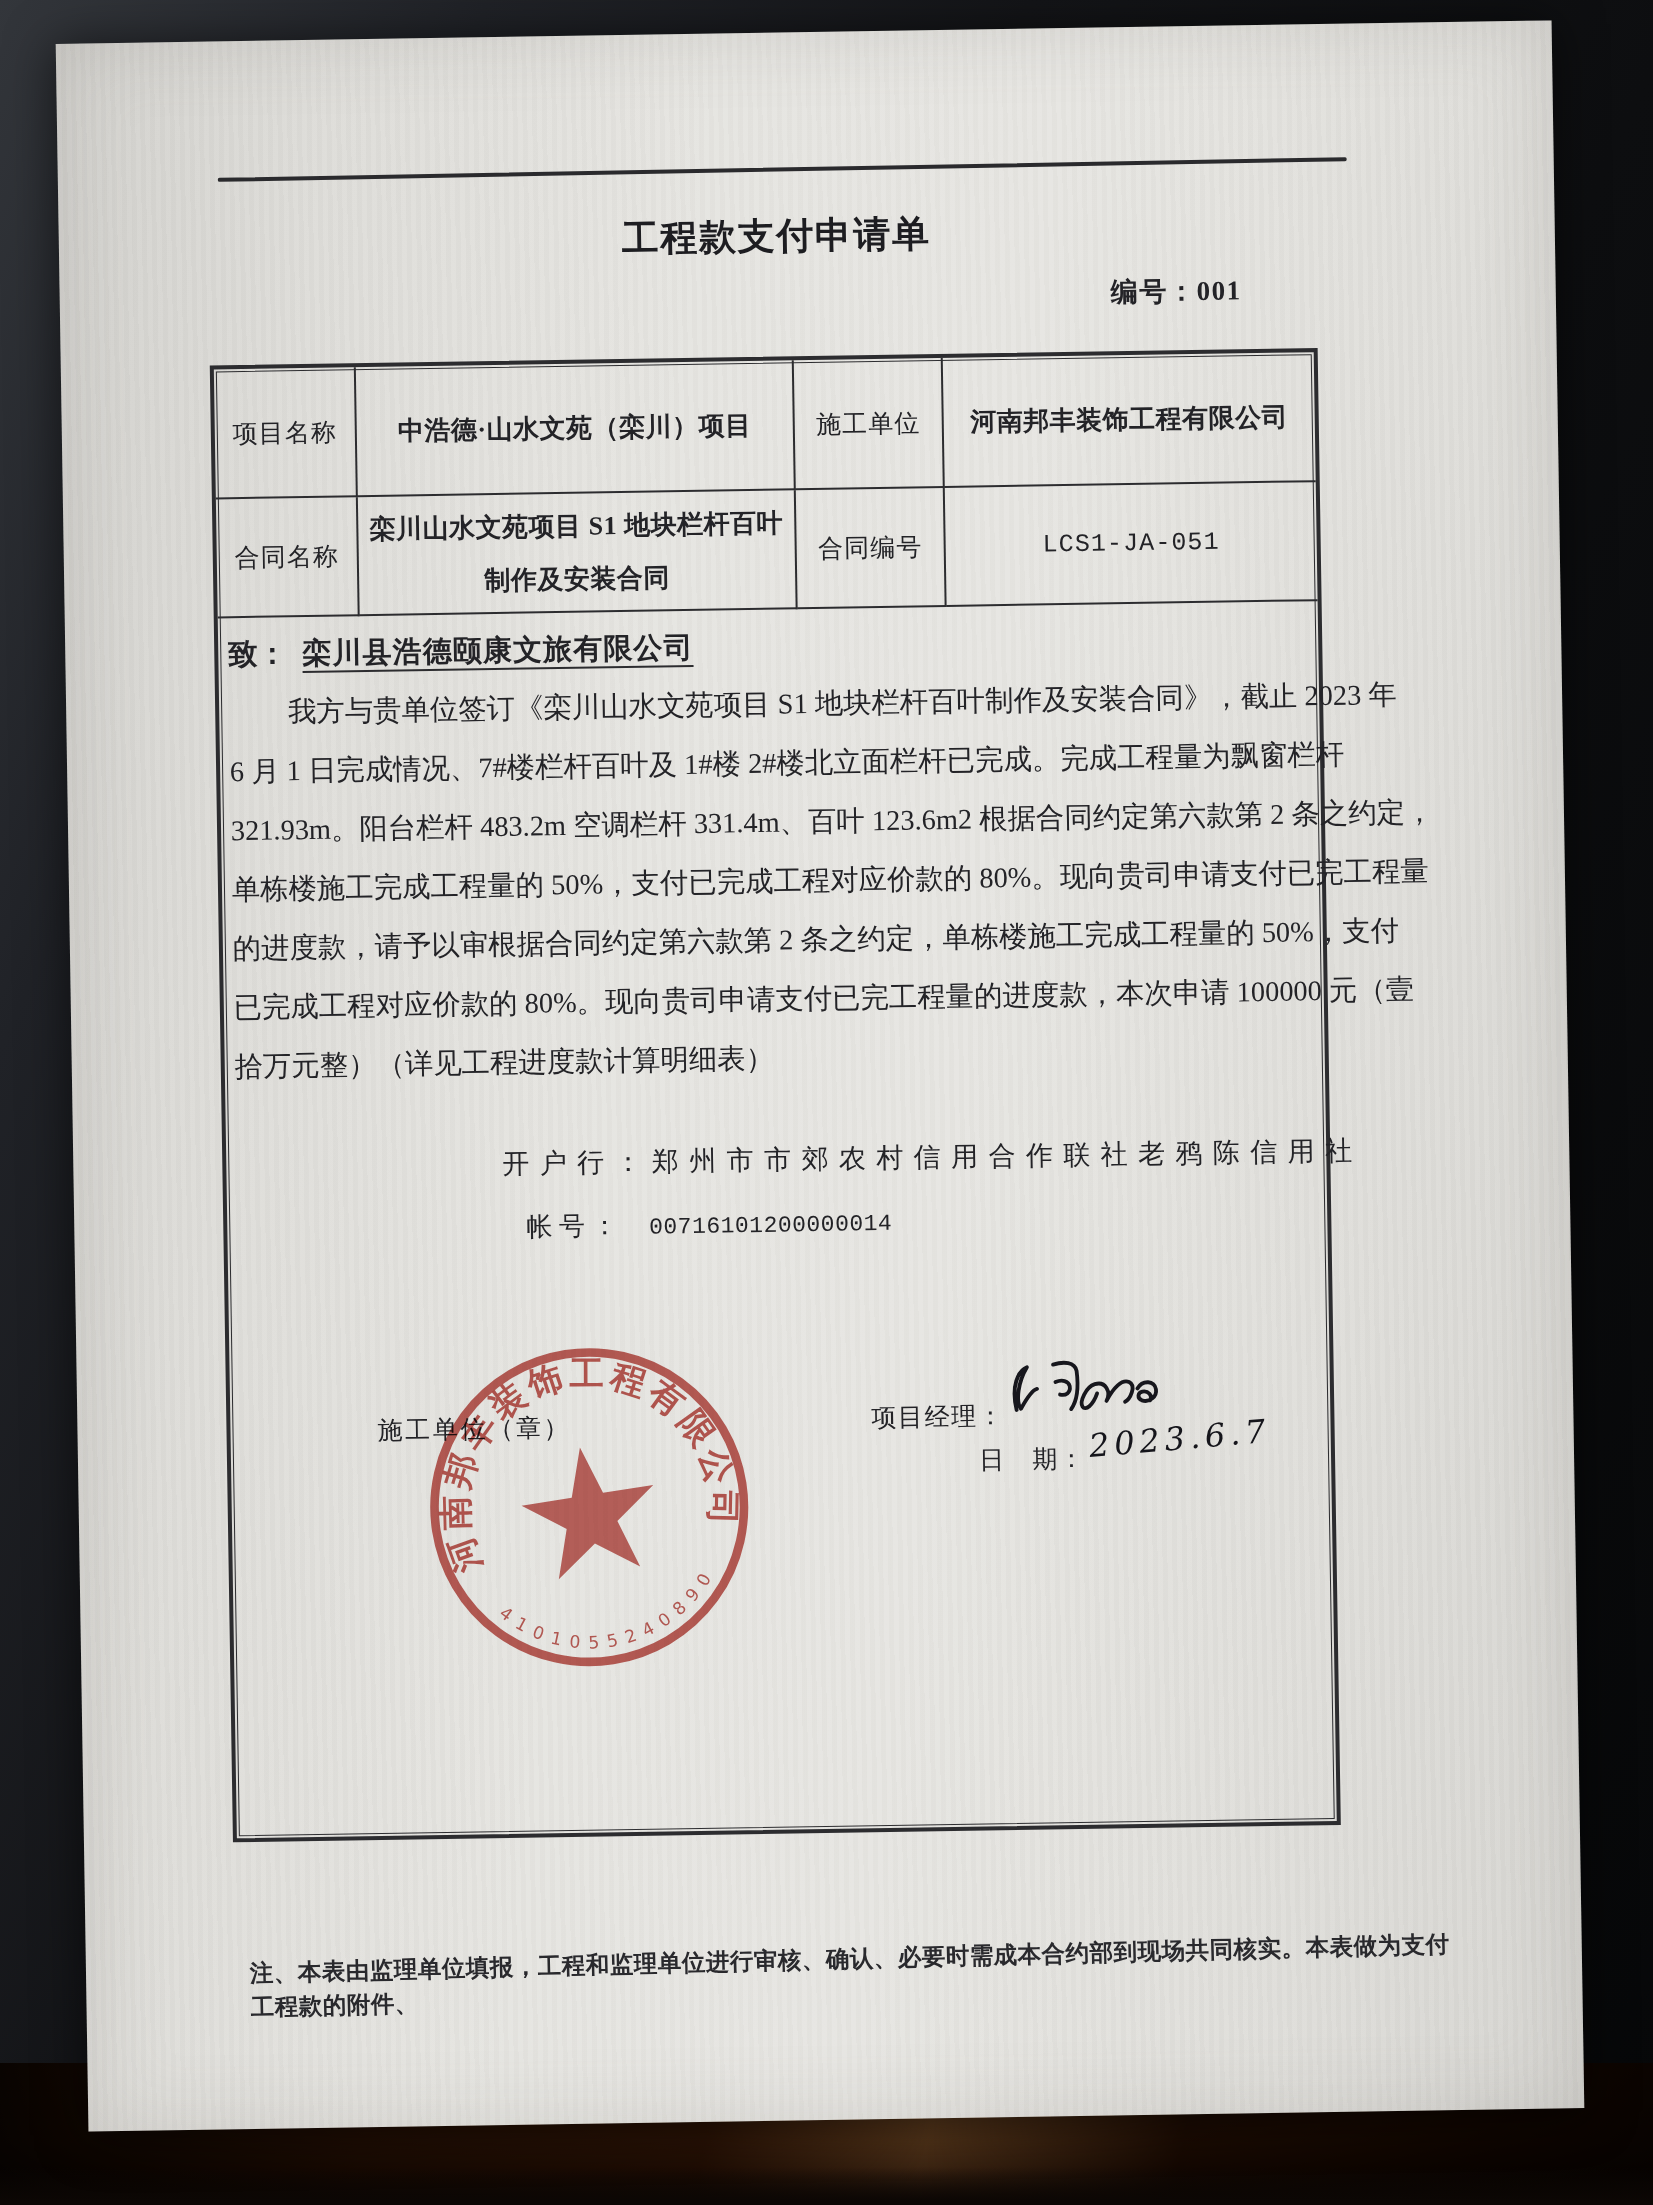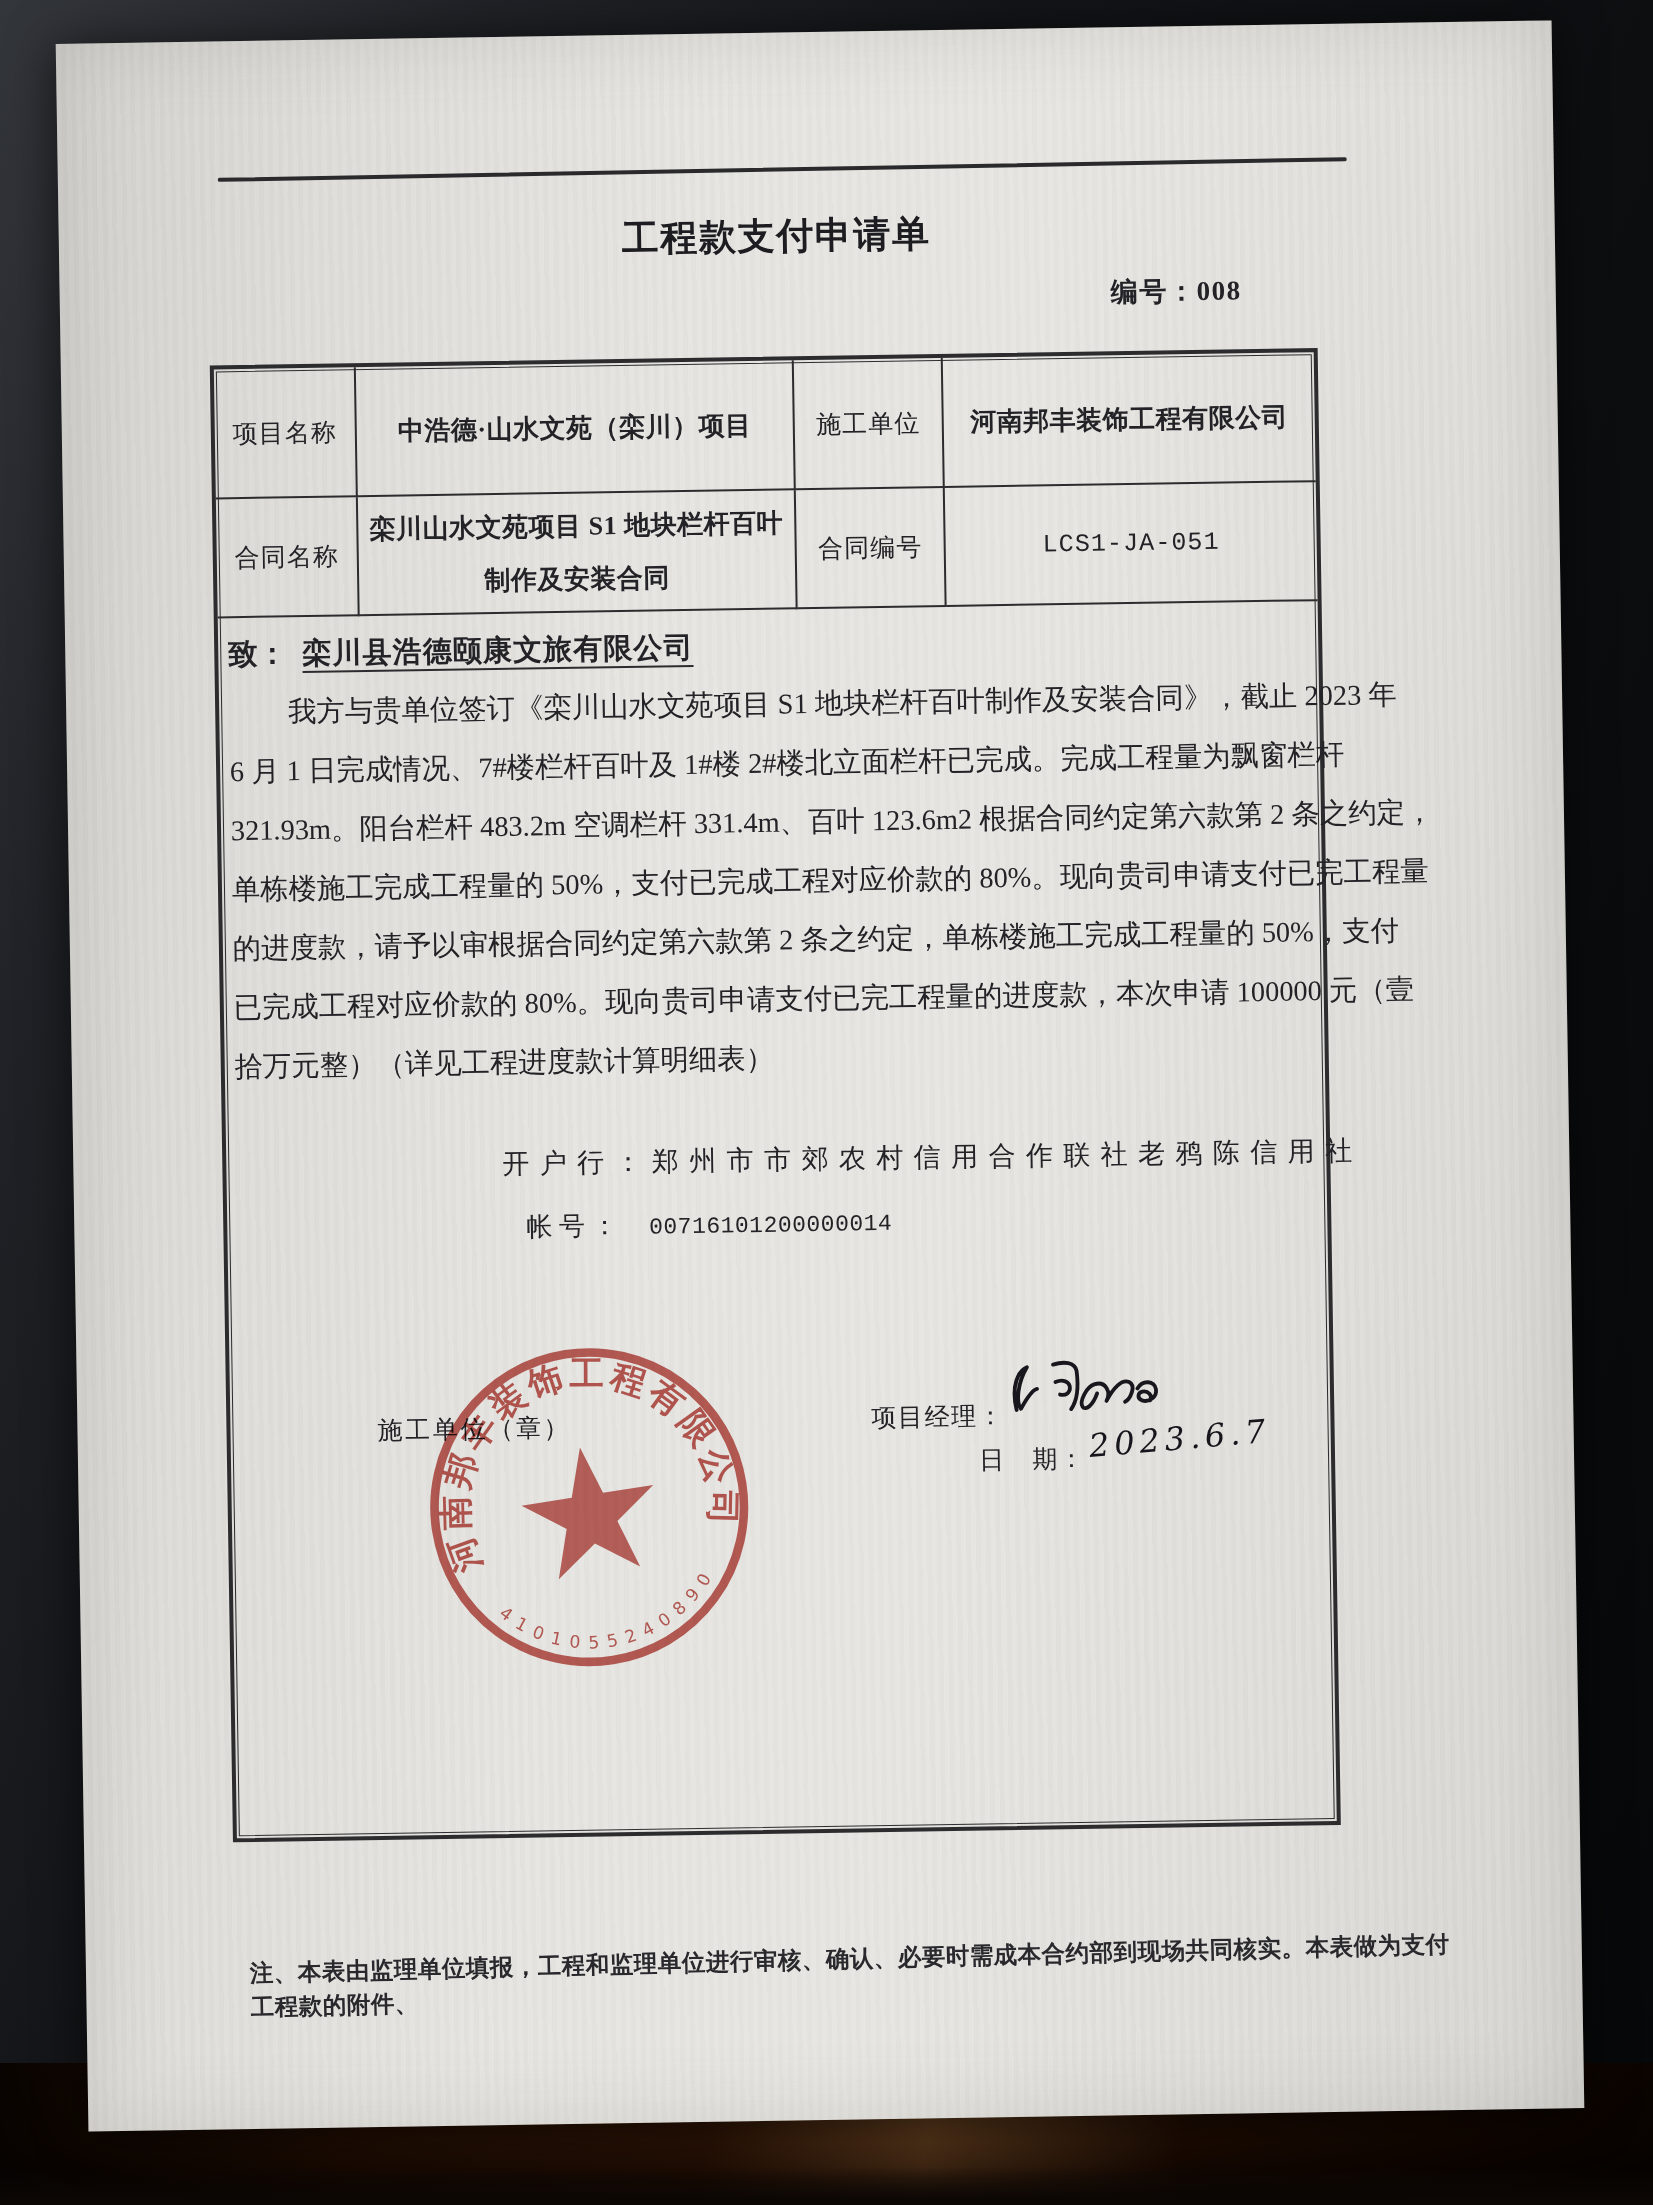--- a/index.html
+++ b/index.html
@@ -53,21 +53,21 @@
 <div class="scene">
   <div class="wood"></div>
   <div class="wood-shade"></div>
 
   <div class="paper">
 
     <div class="top-rule"></div>
 
     <h1 class="title">工程款支付申请单</h1>
 
-    <div class="doc-no"><span>编号：</span><span>008</span></div>
+    <div class="doc-no"><span>编号：</span><span>001</span></div>
 
     <div class="bigbox">
 
       <div class="info-table">
         <div class="cell bR lab">项目名称</div>
         <div class="cell bR val">中浩德·山水文苑（栾川）项目</div>
         <div class="cell bR lab">施工单位</div>
         <div class="cell val">河南邦丰装饰工程有限公司</div>
 
         <div class="cell bR lab">合同名称</div>

